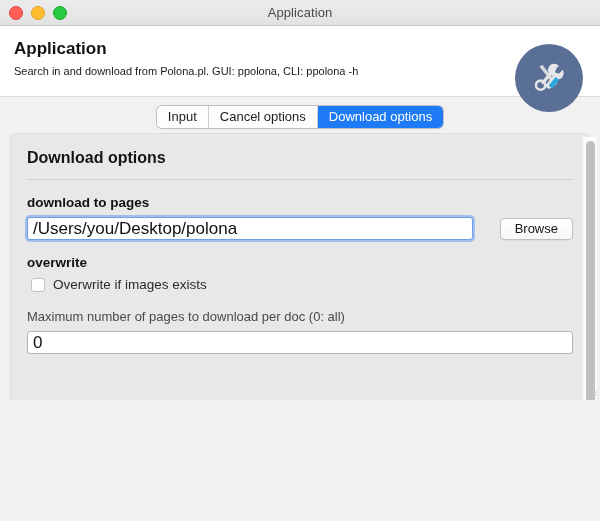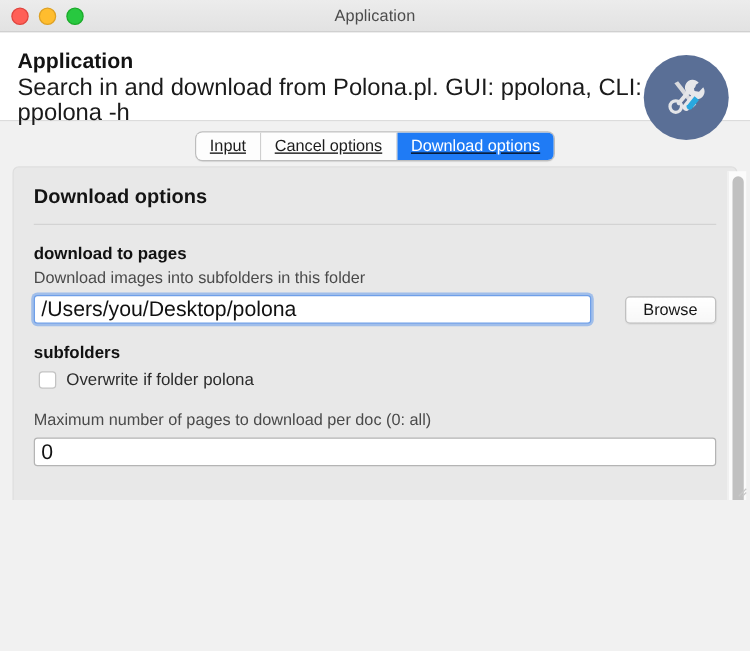--- a/index.html
+++ b/index.html
@@ -70,21 +70,21 @@
     box-sizing: border-box;
     padding: 12px 14px 0 14px;
   }
   .header-title {
     font-size: 17px;
     font-weight: bold;
     color: #131313;
     line-height: 22px;
   }
   .header-sub {
-    font-size: 19px;
+    font-size: 11px;
     color: #1b1b1b;
     line-height: 20px;
     margin-top: 1px;
   }
   .header-icon {
     position: absolute;
     right: 17px;
     top: 18px;
     width: 68px;
     height: 68px;
@@ -98,21 +98,20 @@
   
   .tabs-area {
     background: #f1f1f1;
     height: 36px;
     min-height: 36px;
     display: flex;
     align-items: center;
     justify-content: center;
     padding-top: 3px;
     box-sizing: border-box;
-    text-decoration: underline;
   }
   .tabbar {
     display: flex;
     border-radius: 5px;
     overflow: hidden;
     box-shadow: 0 0 0 1px #bdbdbd, 0 1px 1px rgba(0,0,0,0.08);
     height: 22px;
   }
   .tab {
     font-size: 13px;
@@ -329,32 +328,31 @@
   </div>
 
   <div class="content-wrap">
     <div class="panel">
 
       <div class="panel-title">Download options</div>
       <div class="divider"></div>
 
       <div class="field-group">
         <div class="field-label">download to pages</div>
-        <div class="field-help">Download images into subfolders in this folder</div>
         <div class="input-row">
           <input class="text-input input-folder focused" type="text" value="/Users/you/Desktop/polona" style="">
           <button class="browse-btn">Browse</button>
         </div>
       </div>
 
       <div class="field-group">
-        <div class="field-label">subfolders</div>
+        <div class="field-label">overwrite</div>
         <div class="check-row">
           <span class="checkbox"></span>
-          <span class="check-label">Overwrite if folder polona</span>
+          <span class="check-label">Overwrite if images exists</span>
         </div>
       </div>
 
       <div class="field-group">
         <div class="field-help">Maximum number of pages to download per doc (0: all)</div>
         <div class="input-row">
           <input class="text-input input-pages" type="text" value="0" style="">
         </div>
       </div>
 

